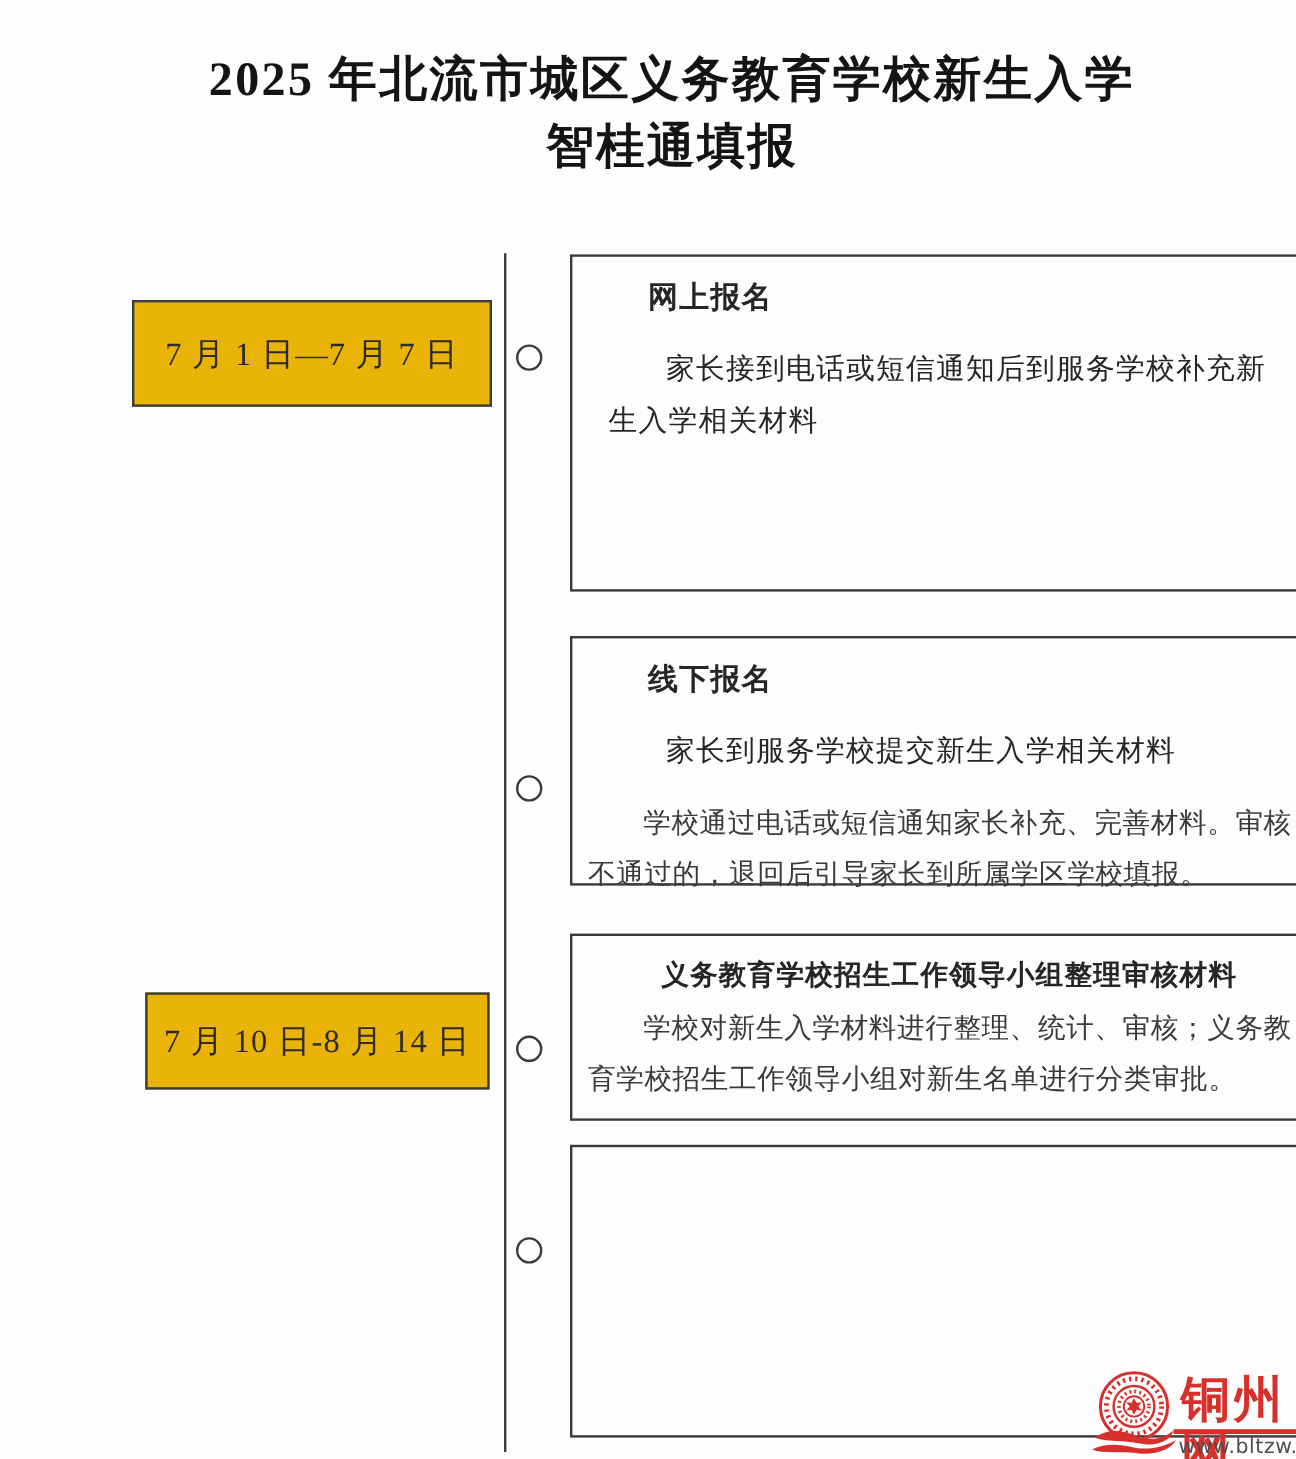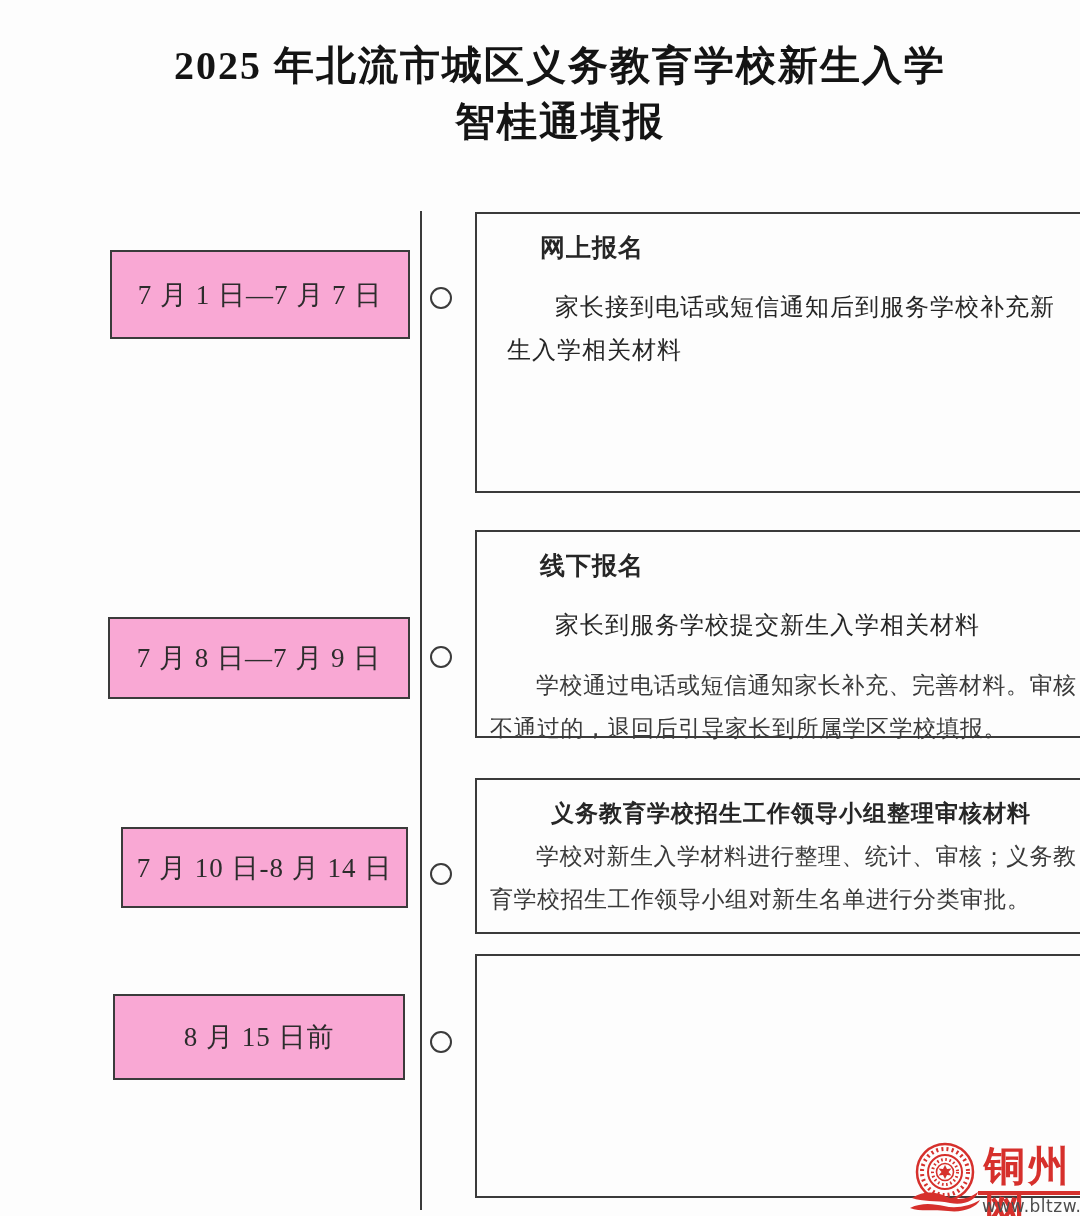--- a/index.html
+++ b/index.html
@@ -23,21 +23,21 @@
   .node {
     position:absolute; left:430px; width:22px; height:22px;
     border:2px solid #3b3b3b; border-radius:50%; background:#fdfdfd; box-sizing:border-box;
   }
   #node1{top:287px} #node2{top:646px} #node3{top:863px} #node4{top:1031px}
 
   
   .date-box {
     position:absolute; border:2px solid #3b3b3b; box-sizing:border-box;
     display:flex; align-items:center; justify-content:center;
-    font-size:27px; color:#2c2c2c; letter-spacing:1px; background:#f9a8d4;
+    font-size:27px; color:#2c2c2c; letter-spacing:1px; background:#eab308;
   }
   #date1{left:110px; top:250px; width:300px; height:89px;}
   #date2{left:108px; top:617px; width:302px; height:82px;}
   #date3{left:121px; top:827px; width:287px; height:81px;}
   #date4{left:113px; top:994px; width:292px; height:86px;}
 
   
   .content-box {
     position:absolute; left:475px; width:632px;
     border:2px solid #3b3b3b; box-sizing:border-box;
@@ -92,28 +92,22 @@
 
   <div class="vline"></div>
   <div class="node" id="node1"></div>
   <div class="node" id="node2"></div>
   <div class="node" id="node3"></div>
   <div class="node" id="node4"></div>
 
   <div class="date-box" id="date1">
     <span>7 月 1 日—7 月 7 日</span>
   </div>
-  <div class="date-box" id="date2">
-    <span>7 月 8 日—7 月 9 日</span>
-  </div>
   <div class="date-box" id="date3">
     <span>7 月 10 日-8 月 14 日</span>
-  </div>
-  <div class="date-box" id="date4">
-    <span>8 月 15 日前</span>
   </div>
 
   <div class="content-box" id="cbox1">
     <p class="box-heading">网上报名</p>
     <p class="box-bold">家长接到电话或短信通知后到服务学校补充新生入学相关材料</p>
   </div>
 
   <div class="content-box" id="cbox3">
     <p class="box-heading center">义务教育学校招生工作领导小组整理审核材料</p>
     <p class="box-para">学校对新生入学材料进行整理、统计、审核；义务教育学校招生工作领导小组对新生名单进行分类审批。</p>

